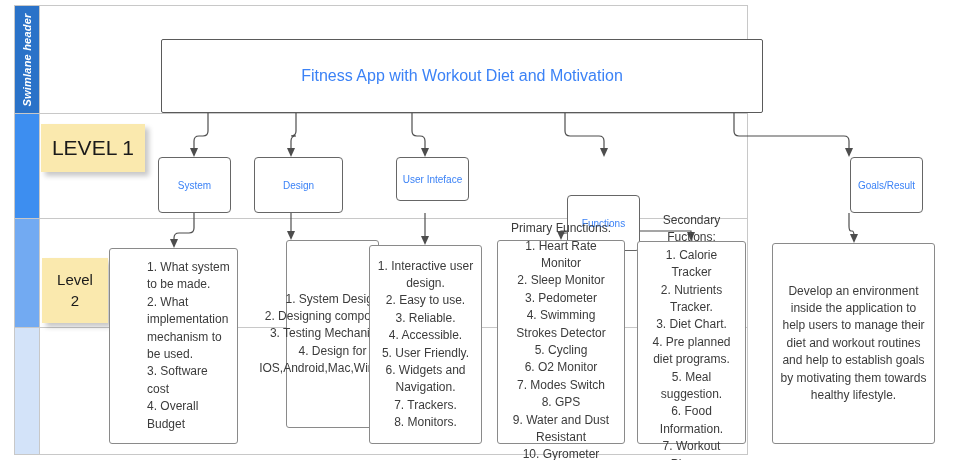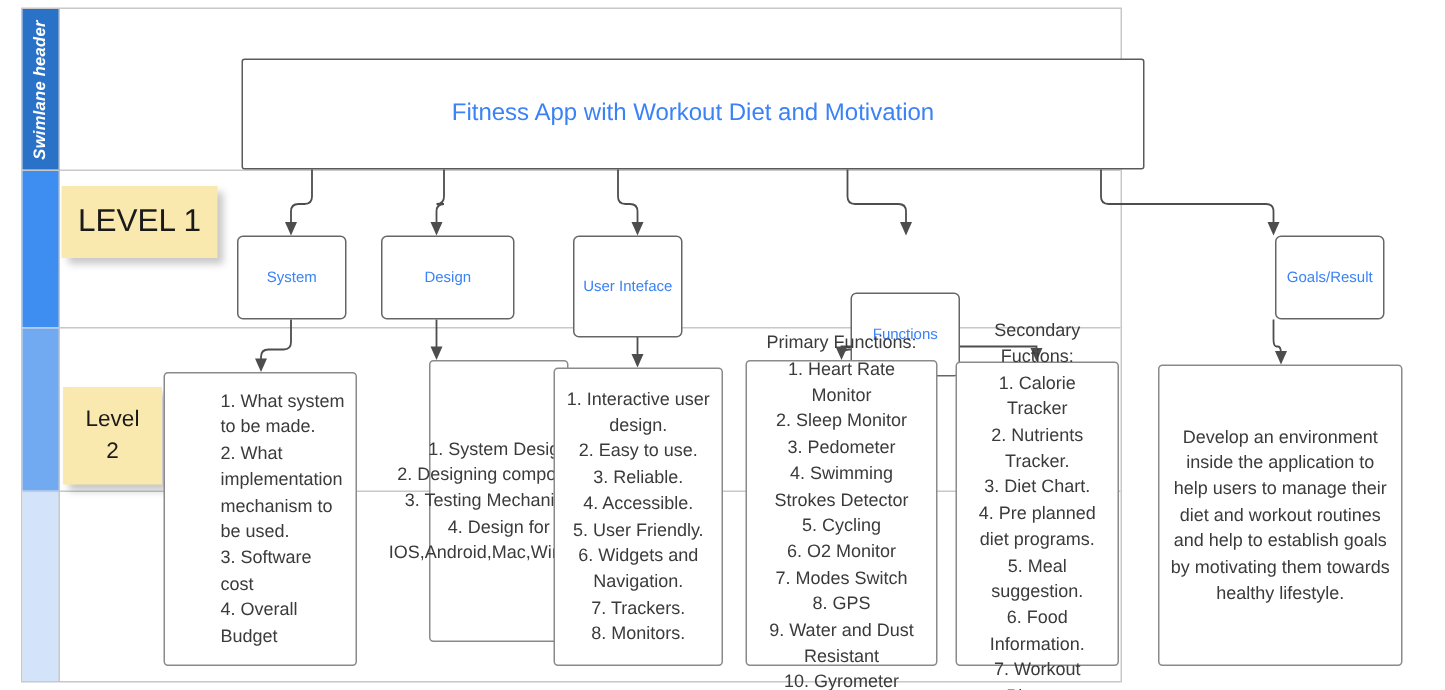--- a/index.html
+++ b/index.html
@@ -89,21 +89,21 @@
     color: #3b82f6;
   }
   .node.square { border-radius: 2px; }
   #node-title {
     left: 161px; top: 39px; width: 602px; height: 74px;
     font-size: 16px; border-color: #5a5a5a;
   }
   .lvl1 { font-size: 10px; }
   #node-system    { left: 158px; top: 157px; width: 73px; height: 56px; }
   #node-design    { left: 254px; top: 157px; width: 89px; height: 56px; }
-  #node-ui        { left: 382px; top: 157px; width: 73px; height: 68px; }
+  #node-ui        { left: 396px; top: 157px; width: 73px; height: 44px; }
   #node-functions { left: 567px; top: 157px; width: 73px; height: 56px; margin-top: 38px; }
   #node-goals     { left: 812px; top: 157px; width: 73px; height: 56px; margin-left: 38px; }
 
   .detail {
     position: absolute;
     background: #ffffff;
     border: 1px solid #8a8a8a;
     border-radius: 3px;
     box-sizing: border-box;
     display: flex;

